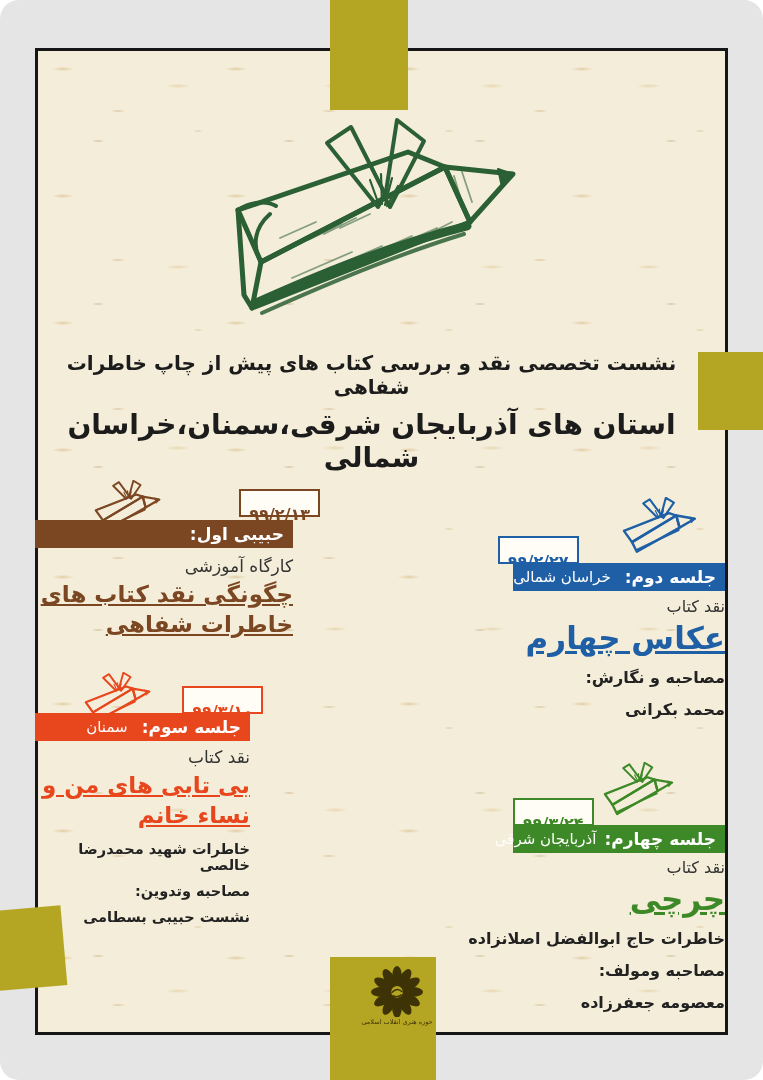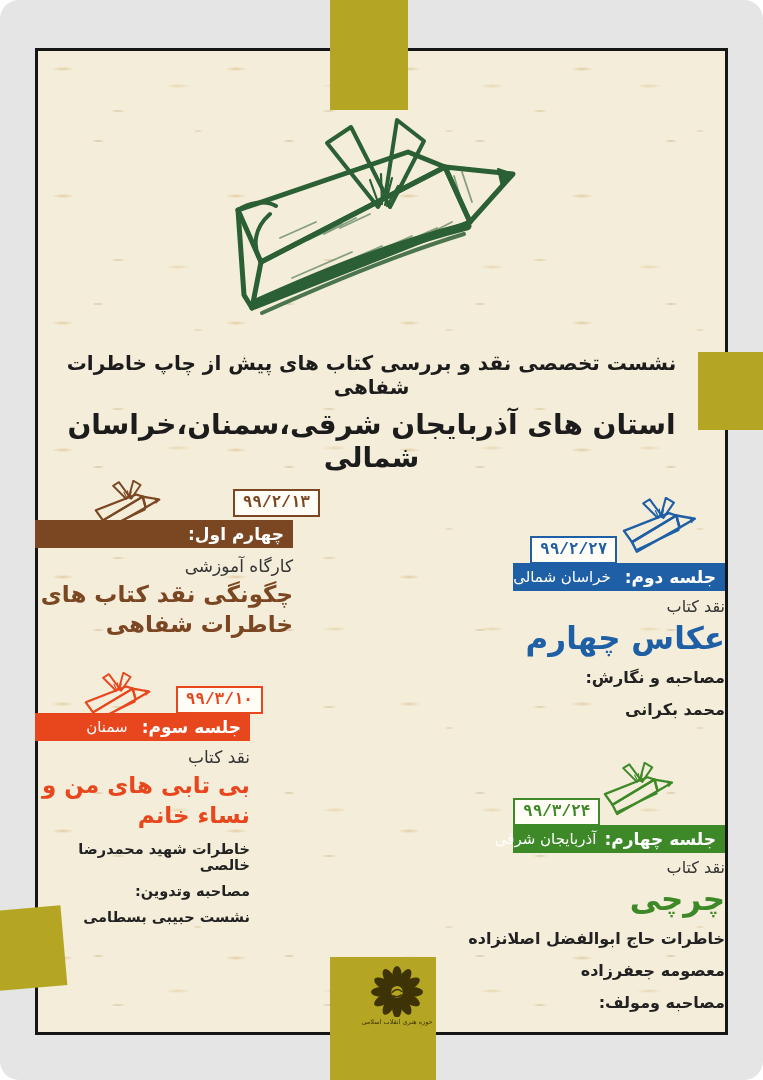--- a/index.html
+++ b/index.html
@@ -33,44 +33,44 @@
   
   .title-block{position:absolute;left:50px;top:351px;width:643px;z-index:2;
     text-align:center;direction:rtl;color:#1c1c1c;}
   .title-line1{font-size:20px;font-weight:bold;}
   .title-line2{font-size:28px;font-weight:bold;margin-top:9px;}
 
   
   .session{position:absolute;direction:rtl;z-index:3;}
   .session .icon{position:absolute;}
   .datebox{position:absolute;background:#fffdf6;border:2px solid;box-sizing:border-box;
-    height:28px;line-height:24px;padding:0 8px;font-size:16px;font-weight:bold;
-    direction:ltr;font-family:Liberation Mono, monospace;}
+    height:28px;line-height:24px;padding:12px 8px;font-size:16px;font-weight:bold;
+    direction:ltr;}
   .ribbon{position:absolute;color:#fff;display:flex;align-items:center;gap:14px;
     padding:0 9px;box-sizing:border-box;}
   .rlabel{font-weight:bold;font-size:17px;white-space:nowrap;}
   .rloc{font-size:15px;white-space:nowrap;}
   .content{position:relative;text-align:right;}
   .kicker{font-size:17px;color:#333;}
-  .btitle{margin:0;font-weight:bold;}
+  .btitle{margin:0;font-weight:bold;text-decoration:underline;}
   .line{margin:0;font-weight:bold;color:#222;}
 
   
   .s1{left:35px;top:480px;width:271px;height:195px;}
   .s1 .icon{left:48px;top:0;width:92px;height:52px;color:#7b4622;}
   .s1 .datebox{right:-14px;top:9px;color:#7b4622;border-color:#7b4622;}
   .s1 .ribbon{left:0;right:13px;top:40px;height:28px;background:#7b4622;}
   .s1 .content{padding:76px 13px 0 0;}
   .s1 .btitle{font-size:23px;color:#7b4622;line-height:1.3;margin:4px 0 10px;}
   .s1 .line{font-size:15px;}
 
   
   .s2{left:430px;top:497px;width:295px;height:260px;}
   .s2 .icon{left:185px;top:0;width:92px;height:58px;color:#1f5fa6;}
-  .s2 .datebox{left:100px;top:39px;color:#1f5fa6;border-color:#1f5fa6;}
+  .s2 .datebox{left:68px;top:39px;color:#1f5fa6;border-color:#1f5fa6;}
   .s2 .ribbon{left:83px;right:0;top:66px;height:28px;background:#1f5fa6;}
   .s2 .content{padding-top:100px;}
   .s2 .kicker{font-size:16px;}
   .s2 .btitle{font-size:31px;color:#1f5fa6;margin:4px 0 12px;}
   .s2 .line{font-size:16px;margin:0 0 13px;}
 
   
   .s3{left:35px;top:672px;width:215px;height:245px;}
   .s3 .icon{left:38px;top:0;width:92px;height:52px;color:#e8471d;}
   .s3 .datebox{right:-13px;top:14px;color:#e8471d;border-color:#e8471d;}
@@ -136,21 +136,21 @@
     <div class="title-line1">نشست تخصصی نقد و بررسی کتاب های پیش از چاپ خاطرات شفاهی</div>
     <div class="title-line2">استان های آذربایجان شرقی،سمنان،خراسان شمالی</div>
   </div>
 
   <section class="session s1">
     <svg class="icon" viewBox="0 0 100 72">
         <use href="#pencilbook"></use>
       </svg>
     <div class="datebox">۹۹/۲/۱۳</div>
     <div class="ribbon">
-      <span class="rlabel">چهارم اول:</span>
+      <span class="rlabel">حبیبی اول:</span>
       <span class="rloc"></span>
     </div>
     <div class="content">
       <div class="kicker">کارگاه آموزشی</div>
       <h2 class="btitle">چگونگی نقد کتاب های خاطرات شفاهی</h2>
     </div>
   </section>
 
   <section class="session s2">
     <svg class="icon" viewBox="0 0 100 72">
@@ -193,22 +193,22 @@
       </svg>
     <div class="datebox">۹۹/۳/۲۴</div>
     <div class="ribbon">
       <span class="rlabel">جلسه چهارم:</span>
       <span class="rloc">آذربایجان شرقی</span>
     </div>
     <div class="content">
       <div class="kicker">نقد کتاب</div>
       <h2 class="btitle">چرچی</h2>
       <p class="line">خاطرات حاج ابوالفضل اصلانزاده</p>
+      <p class="line">مصاحبه ومولف:</p>
       <p class="line">معصومه جعفرزاده</p>
-      <p class="line">مصاحبه ومولف:</p>
     </div>
   </section>
 
   <div class="tab tab-top"></div>
   <div class="tab tab-right"></div>
   <div class="tab tab-left"></div>
   <div class="tab tab-bottom">
     <svg width="58" height="52" viewBox="0 0 64 58" style="margin-top:8px">
       <g fill="#3e3306">
         <ellipse cx="32" cy="13" rx="5.5" ry="12"></ellipse>

